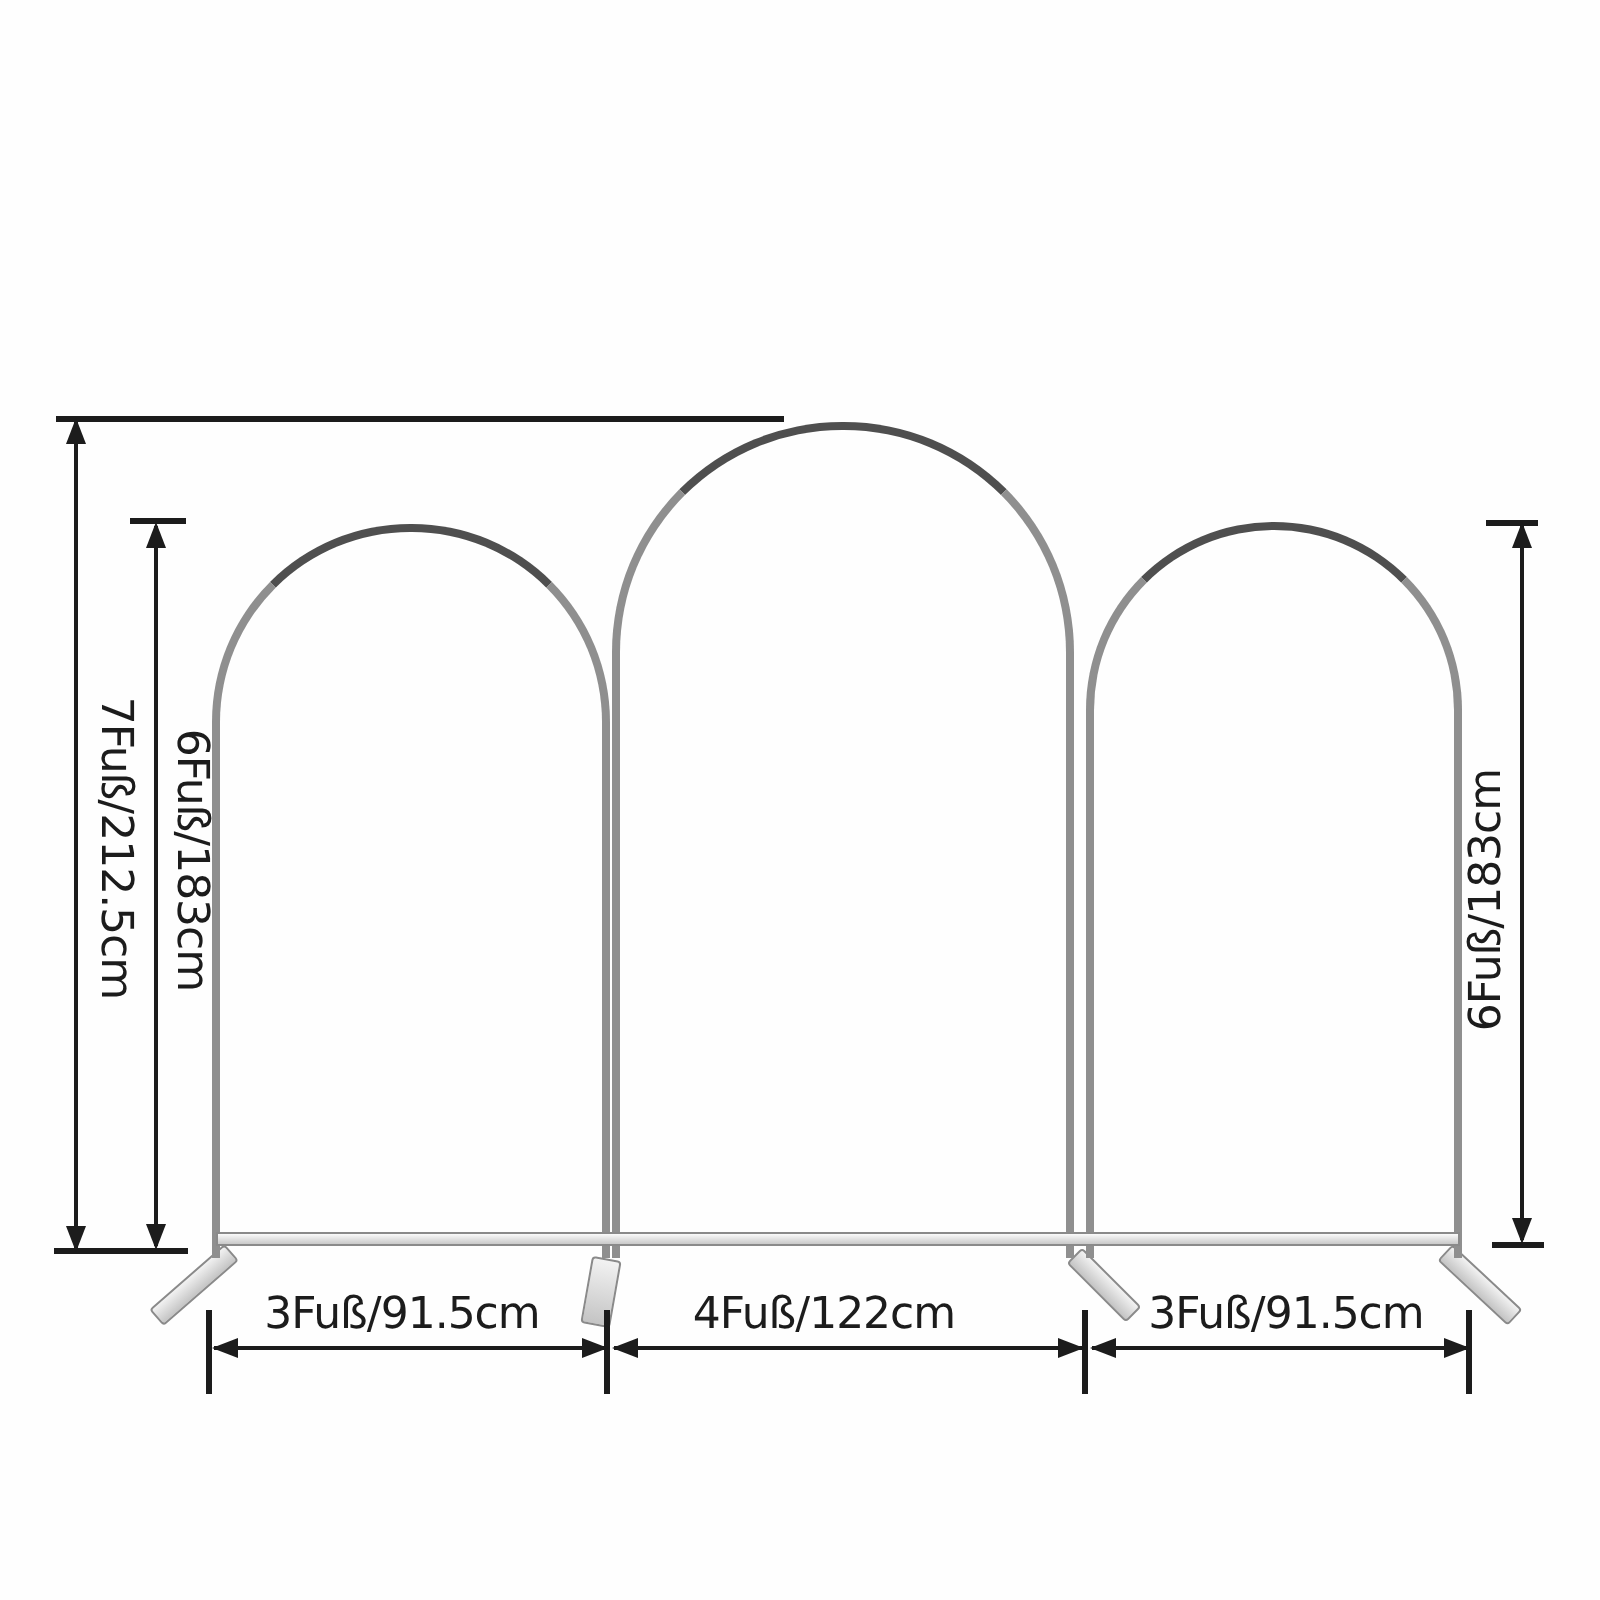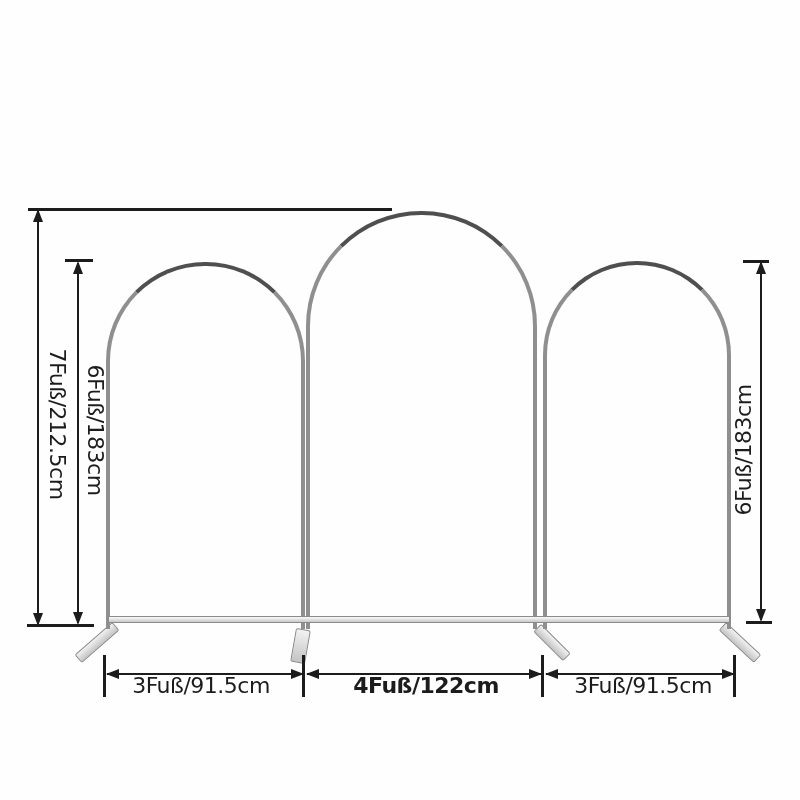--- a/index.html
+++ b/index.html
@@ -33,26 +33,26 @@
   .ar{position:absolute;width:0;height:0;border-style:solid;}
   .ar-up{left:-4px;top:-2px;border-width:0 5px 13px 5px;border-color:transparent transparent var(--ink) transparent;}
   .ar-dn{left:-4px;bottom:-2px;border-width:13px 5px 0 5px;border-color:var(--ink) transparent transparent transparent;}
   .ar-lf{left:-1px;top:-4px;border-width:5px 13px 5px 0;border-color:transparent var(--ink) transparent transparent;}
   .ar-rt{right:-1px;top:-4px;border-width:5px 0 5px 13px;border-color:transparent transparent transparent var(--ink);}
   
   .lbl{position:absolute;font-size:22px;line-height:1.2;font-weight:400;color:var(--ink);
        letter-spacing:-0.5px;white-space:nowrap;}
   .vl-cw{transform:translate(-50%,-50%) rotate(90deg);}
   .vl-ccw{transform:translate(-50%,-50%) rotate(-90deg);}
-  .hl{transform:translate(-50%,0);margin-top:28px;}
+  .hl{transform:translate(-50%,0);}
   .lbl.total{left:57px;top:424px;}
   .lbl.l6{left:95px;top:430px;}
   .lbl.r6{left:744px;top:450px;}
   .lbl.w1{left:201px;top:645px;}
-  .lbl.w2{left:426px;top:645px;font-weight:bold;}
+  .lbl.w2{left:412px;top:645px;}
   .lbl.w3{left:643px;top:645px;}
 </style>
 </head>
 <body>
 
 <div class="stage">
 
   <div class="foot fa"></div>
   <div class="foot fb"></div>
   <div class="foot fc"></div>

